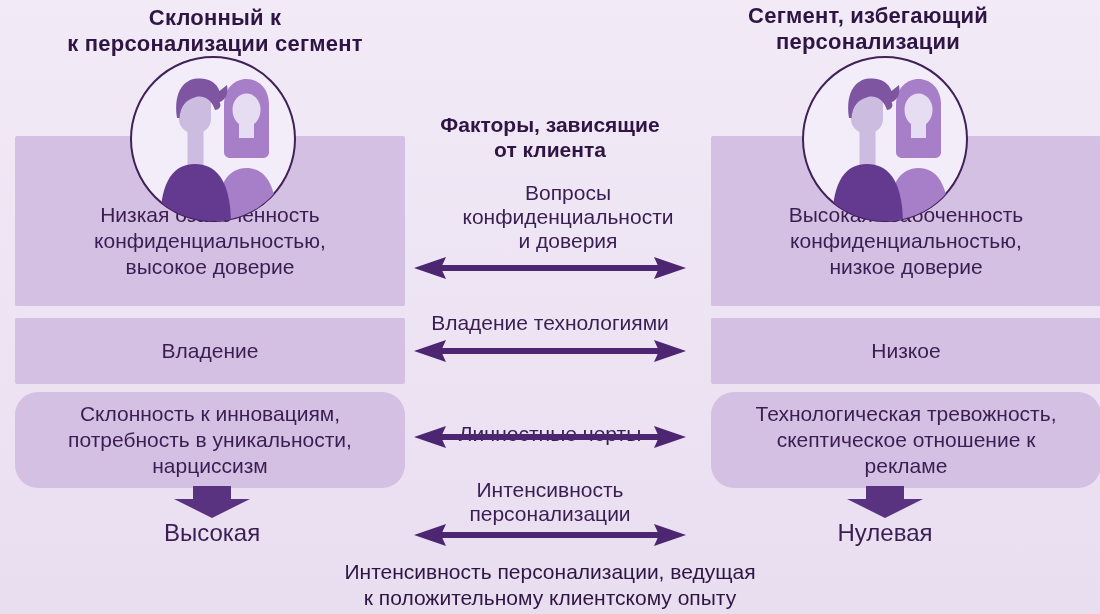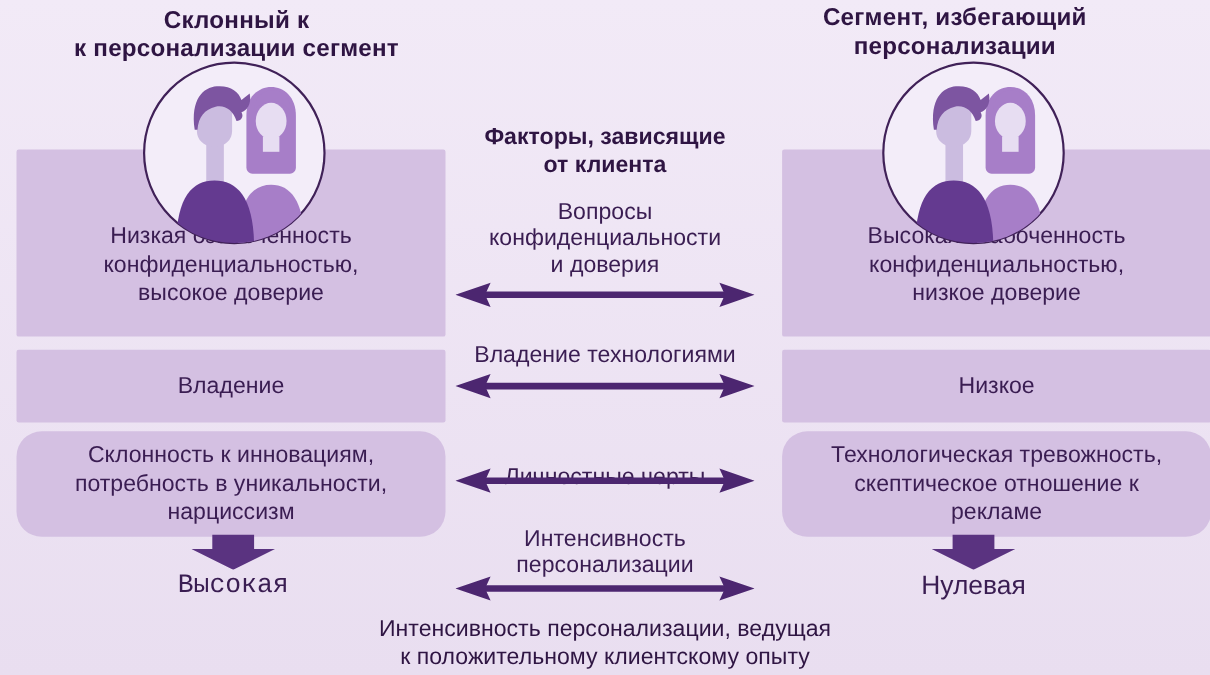--- a/index.html
+++ b/index.html
@@ -47,29 +47,29 @@
   .avatar-left{left:127px;top:53px;}
   .avatar-right{left:799px;top:53px;}
   .center-header{
     position:absolute;left:405px;top:112px;width:290px;text-align:center;
     font-weight:bold;font-size:21px;line-height:25px;color:var(--title-dark);
   }
   .factor-label{
     position:absolute;left:405px;width:290px;text-align:center;
     font-size:21px;line-height:24px;
   }
-  .f1{top:181px;} .f2{top:311px;} .f3{top:402px;margin-top:20px;} .f4{top:478px;}
+  .f1{top:181px;padding-left:18px;} .f2{top:311px;} .f3{top:402px;margin-top:20px;} .f4{top:478px;}
   .factor-arrow{position:absolute;left:414px;width:272px;height:26px;}
   .a1{top:255px;} .a2{top:338px;} .a3{top:424px;} .a4{top:522px;}
   .down-arrow{position:absolute;top:486px;width:76px;height:32px;}
   .da-left{left:174px;} .da-right{left:847px;}
   .outcome{
     position:absolute;top:519px;width:200px;text-align:center;font-size:24px;
   }
-  .outcome-left{left:112px;font-family:Liberation Mono, monospace;} .outcome-right{left:785px;}
+  .outcome-left{left:112px;} .outcome-right{left:785px;}
   .caption{
     position:absolute;top:559px;left:0;width:1100px;text-align:center;
     font-size:21px;line-height:26px;color:var(--title-dark);
   }
 </style>
 </head>
 <body>
 
 <div class="canvas">
 

